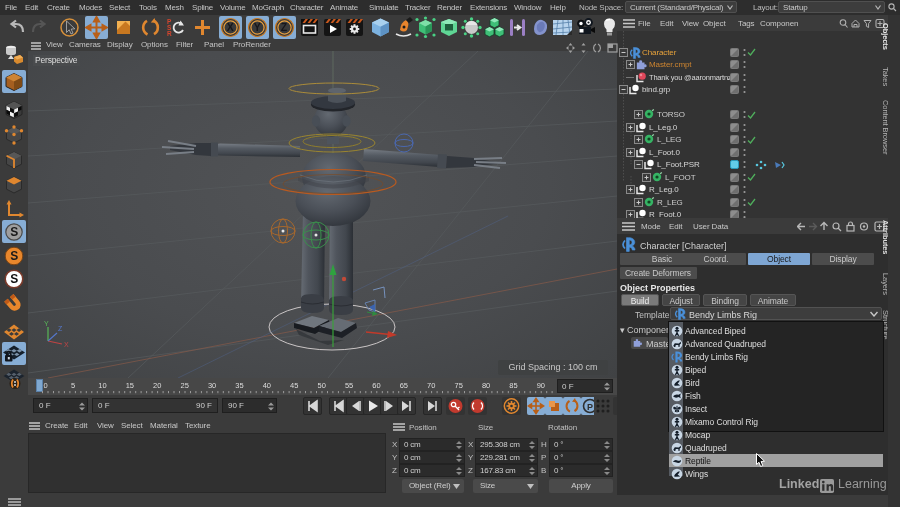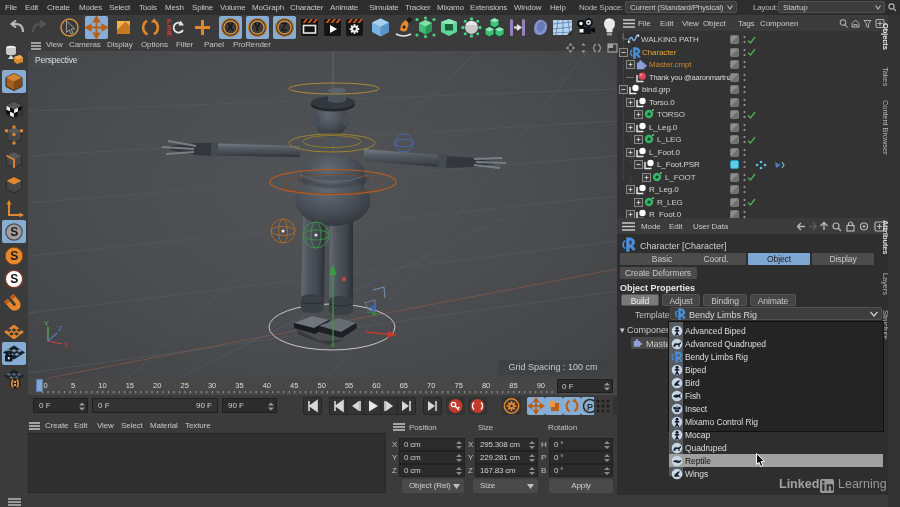--- a/index.html
+++ b/index.html
@@ -103,21 +103,21 @@
   <span class="m" style="left:109px">Select</span>
   <span class="m" style="left:139px">Tools</span>
   <span class="m" style="left:165px">Mesh</span>
   <span class="m" style="left:192px">Spline</span>
   <span class="m" style="left:220px">Volume</span>
   <span class="m" style="left:252px">MoGraph</span>
   <span class="m" style="left:290px">Character</span>
   <span class="m" style="left:330px">Animate</span>
   <span class="m" style="left:369px">Simulate</span>
   <span class="m" style="left:405px">Tracker</span>
-  <span class="m" style="left:437px">Mixamo</span>
+  <span class="m" style="left:437px">Render</span>
   <span class="m" style="left:470px">Extensions</span>
   <span class="m" style="left:514px">Window</span>
   <span class="m" style="left:550px">Help</span>
   <span class="m" style="left:579px;color:#bdbdbd">Node Space:</span>
   <div class="ddbox" style="left:625px;width:112px;">Current (Standard/Physical)
     <svg class="car" viewBox="0 0 6 5">
           <path d="M0.5 0.5 L3 4 L5.5 0.5" fill="none" stroke="#b5b5b5" stroke-width="1.2"></path>
         </svg></div>
   <span class="m" style="left:753px;color:#bdbdbd">Layout:</span>
   <div class="ddbox" style="left:778px;width:107px;">Startup
@@ -425,37 +425,20 @@
               <path d="M0.5 8 Q2.5 1 4.5 5 Q6.5 9 8.5 2 Q9.5 0.5 10.5 1.5" stroke="#7ab0e8" stroke-width="1.5" fill="none"></path>
               <circle cx="0.8" cy="8" r="1" fill="#ffffff"></circle>
               <circle cx="10.3" cy="1.8" r="1" fill="#ffffff"></circle>
             </g>
     </defs>
   </svg>
   <svg class="abs" style="left:0;top:0" width="60" height="187">
     <path d="M6.5 0 V57 M6.5 57 V94 M6.5 94 V150" stroke="#555555" stroke-width="0.8" stroke-dasharray="1.5 1.5"></path>
     <path d="M14 33 V40 M14 95 V108 M14 120 V133 M14 145 V158 M14 183 V187 M22 158 V171" stroke="#555555" stroke-width="0.8" stroke-dasharray="1.5 1.5"></path>
   </svg>
-  <div class="trow" style="top:2px">
-          <svg class="abs" style="left:2px;top:0px" width="9" height="12">
-            <path d="M4 0 V6 H9" stroke="#777" stroke-width="1" fill="none"></path>
-          </svg>
-          <svg class="abs" style="left:11px;top:1px" width="13" height="13">
-            <use href="#splineico"></use>
-          </svg>
-          <span class="lbl" style="left:24px;color:#cccccc">WALKING PATH</span>
-          <div class="tog"></div>
-          <svg class="dots" width="3" height="9">
-            <circle cx="1.5" cy="2" r="1.1" fill="#9a9a9a"></circle>
-            <circle cx="1.5" cy="7" r="1.1" fill="#9a9a9a"></circle>
-          </svg>
-          <svg class="abs" style="left:130px;top:2.5px" width="9" height="8">
-            <path d="M1 4.5 L3.5 7 L8 1" stroke="#4fae5c" stroke-width="1.3" fill="none"></path>
-          </svg>
-        </div>
   <div class="trow" style="top:14.5px">
           <svg class="abs" style="left:2px;top:2px" width="9" height="9">
             <use href="#minusbox"></use>
           </svg>
           <svg class="abs" style="left:12px;top:1px" width="13" height="13">
             <use href="#charico"></use>
           </svg>
           <span class="lbl" style="left:25px;color:#e8a33b">Character</span>
           <div class="tog"></div>
           <svg class="dots" width="3" height="9">
@@ -495,34 +478,20 @@
           </svg>
         </div>
   <div class="trow" style="top:52.0px">
           <svg class="abs" style="left:2px;top:2px" width="9" height="9">
             <use href="#minusbox"></use>
           </svg>
           <svg class="abs" style="left:12px;top:1px" width="13" height="13">
             <use href="#nullico"></use>
           </svg>
           <span class="lbl" style="left:25px;color:#d8d8d8">bind.grp</span>
-          <div class="tog"></div>
-          <svg class="dots" width="3" height="9">
-            <circle cx="1.5" cy="2" r="1.1" fill="#9a9a9a"></circle>
-            <circle cx="1.5" cy="7" r="1.1" fill="#9a9a9a"></circle>
-          </svg>
-        </div>
-  <div class="trow" style="top:64.5px">
-          <svg class="abs" style="left:9px;top:2px" width="9" height="9">
-            <use href="#plusbox"></use>
-          </svg>
-          <svg class="abs" style="left:19px;top:1px" width="13" height="13">
-            <use href="#nullico"></use>
-          </svg>
-          <span class="lbl" style="left:32px;color:#d8d8d8">Torso.0</span>
           <div class="tog"></div>
           <svg class="dots" width="3" height="9">
             <circle cx="1.5" cy="2" r="1.1" fill="#9a9a9a"></circle>
             <circle cx="1.5" cy="7" r="1.1" fill="#9a9a9a"></circle>
           </svg>
         </div>
   <div class="trow" style="top:77.0px">
           <svg class="abs" style="left:17px;top:2px" width="9" height="9">
             <use href="#plusbox"></use>
           </svg>

